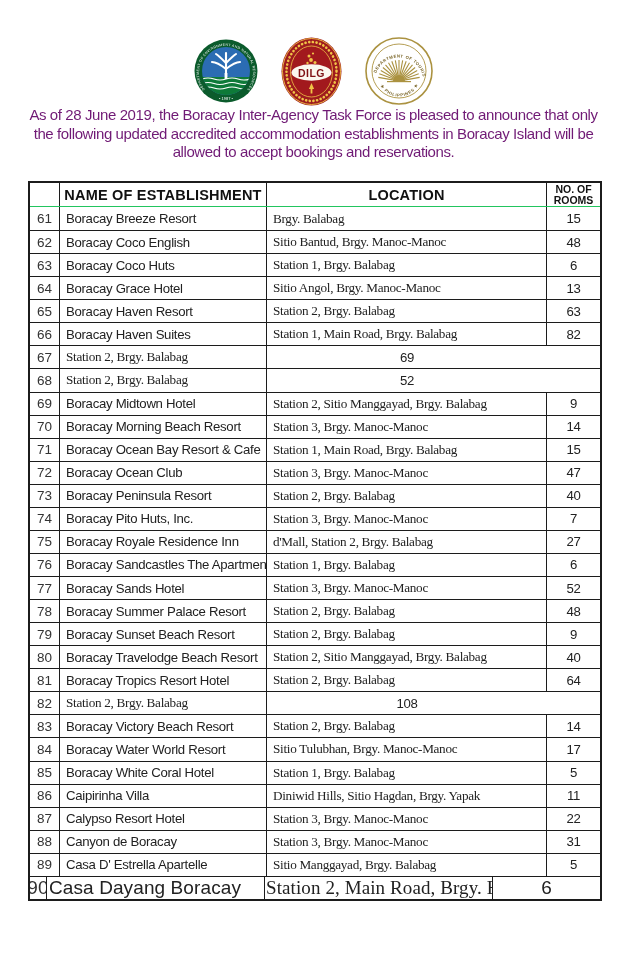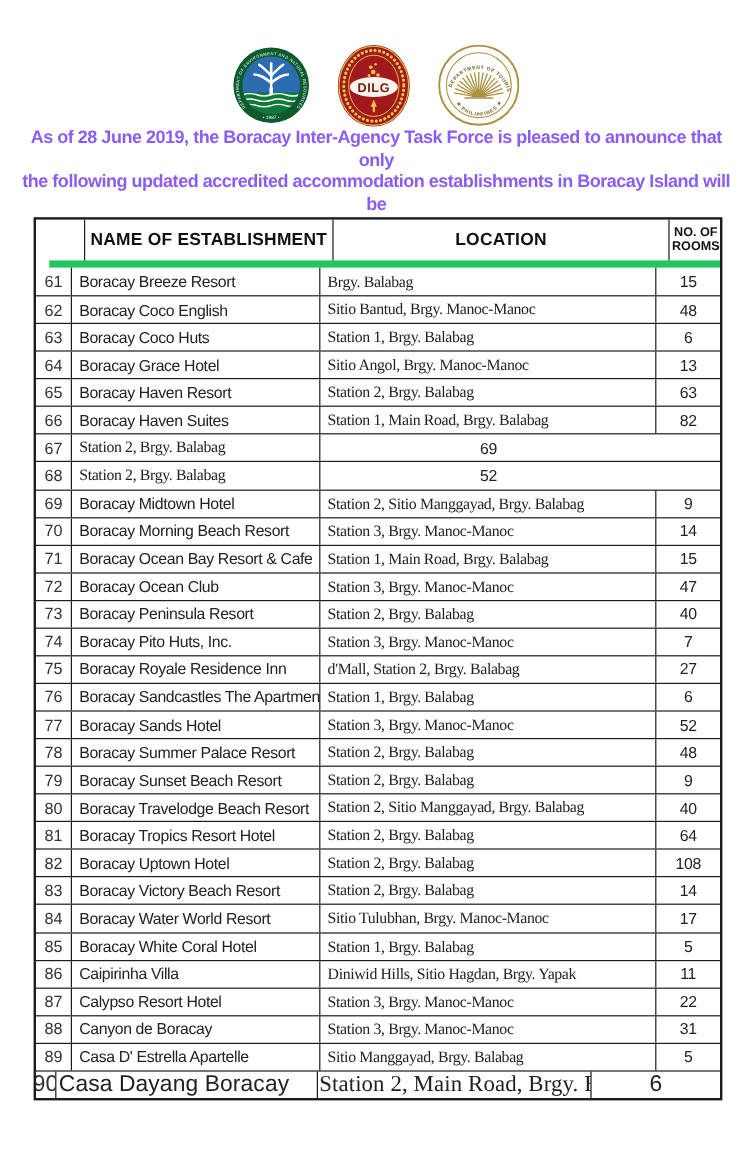--- a/index.html
+++ b/index.html
@@ -7,30 +7,30 @@
   .page {
     position:relative; width:627px; height:960px; background:#ffffff;
     font-family:"Liberation Sans", sans-serif; color:#1f1f1f; overflow:hidden;
   }
   .logos {
     position:absolute; top:36px; left:0; right:0; height:70px;
     display:flex; justify-content:center; align-items:center; gap:23px;
   }
   .announcement {
     position:absolute; top:106px; left:18px; right:18px;
-    text-align:center; font-size:15px; font-weight:700;
-    letter-spacing:-0.4px; line-height:18.5px; color:#8b5cf6;
+    text-align:center; font-size:15px; font-weight:400;
+    letter-spacing:-0.4px; line-height:18.5px; color:#701a75;
   }
   .tbl {
     position:absolute; top:181px; left:28px; width:574px;
     border:2px solid #1c1c1c; background:#fff;
   }
   .thead {
     display:grid; grid-template-columns:30px 207px 280px auto;
-    height:40px; border-bottom:6px solid #22c55e;margin-left:11px;
+    height:24px; border-bottom:1px solid #22c55e;
   }
   .th {
     display:flex; align-items:center; justify-content:center; text-align:center;
     font-weight:bold; color:#111; border-right:1px solid #1c1c1c;
   }
   .th:last-child { border-right:none; }
   .th-name, .th-loc { font-size:14.5px; letter-spacing:0.2px; }
   .th-rooms { font-size:10.5px; line-height:11px; letter-spacing:0; padding:0 2px; }
   .row {
     display:grid; grid-template-columns:30px 207px 280px auto;
@@ -274,21 +274,20 @@
     <div class="cell cell-rooms">40</div>
   </div>
         <div class="row">
     <div class="cell cell-no">81</div>
     <div class="cell cell-name">Boracay Tropics Resort Hotel</div>
     <div class="cell cell-loc">Station 2, Brgy. Balabag</div>
     <div class="cell cell-rooms">64</div>
   </div>
         <div class="row">
     <div class="cell cell-no">82</div>
-    <div class="cell cell-name">Boracay Uptown Hotel</div>
     <div class="cell cell-loc">Station 2, Brgy. Balabag</div>
     <div class="cell cell-rooms">108</div>
   </div>
         <div class="row">
     <div class="cell cell-no">83</div>
     <div class="cell cell-name">Boracay Victory Beach Resort</div>
     <div class="cell cell-loc">Station 2, Brgy. Balabag</div>
     <div class="cell cell-rooms">14</div>
   </div>
         <div class="row">

